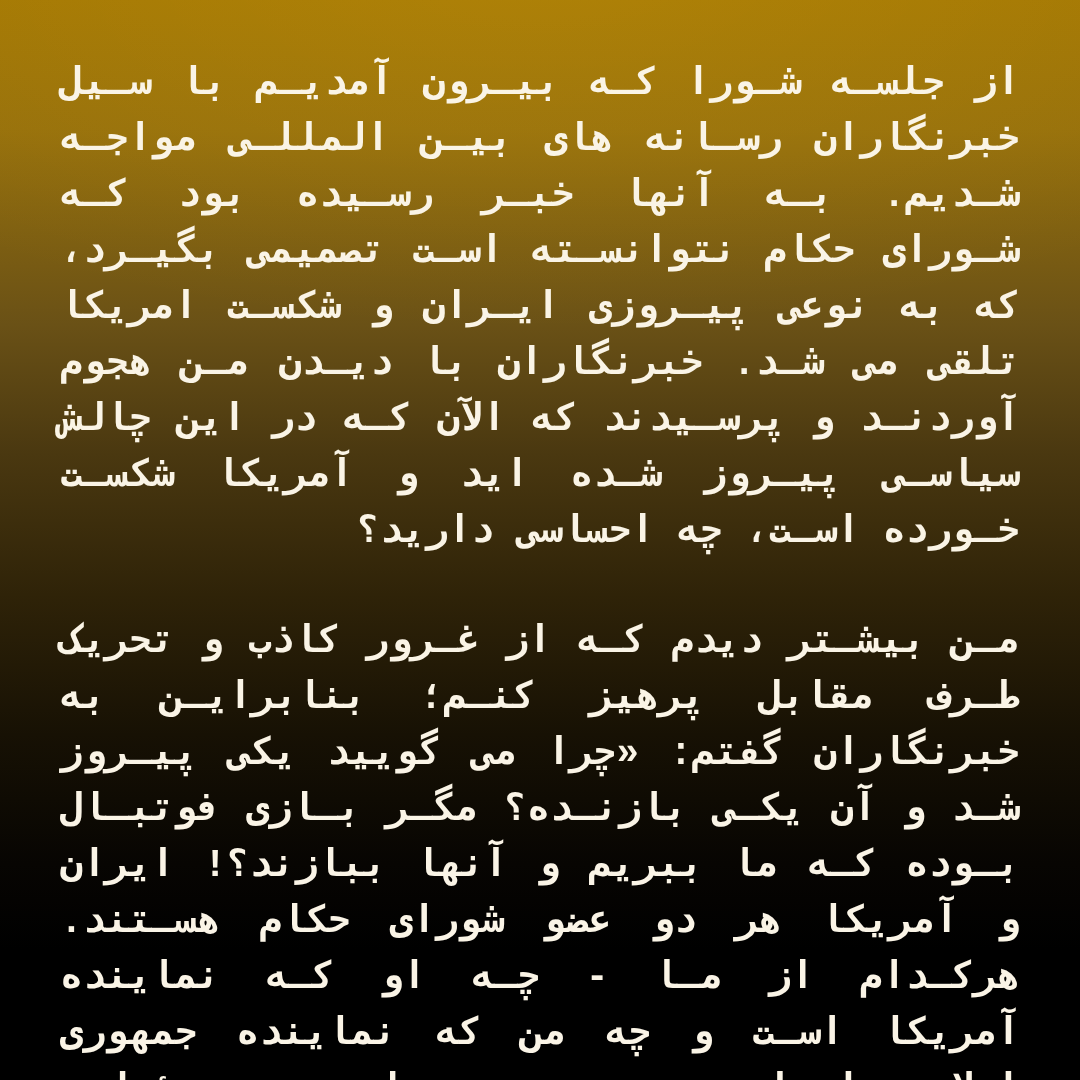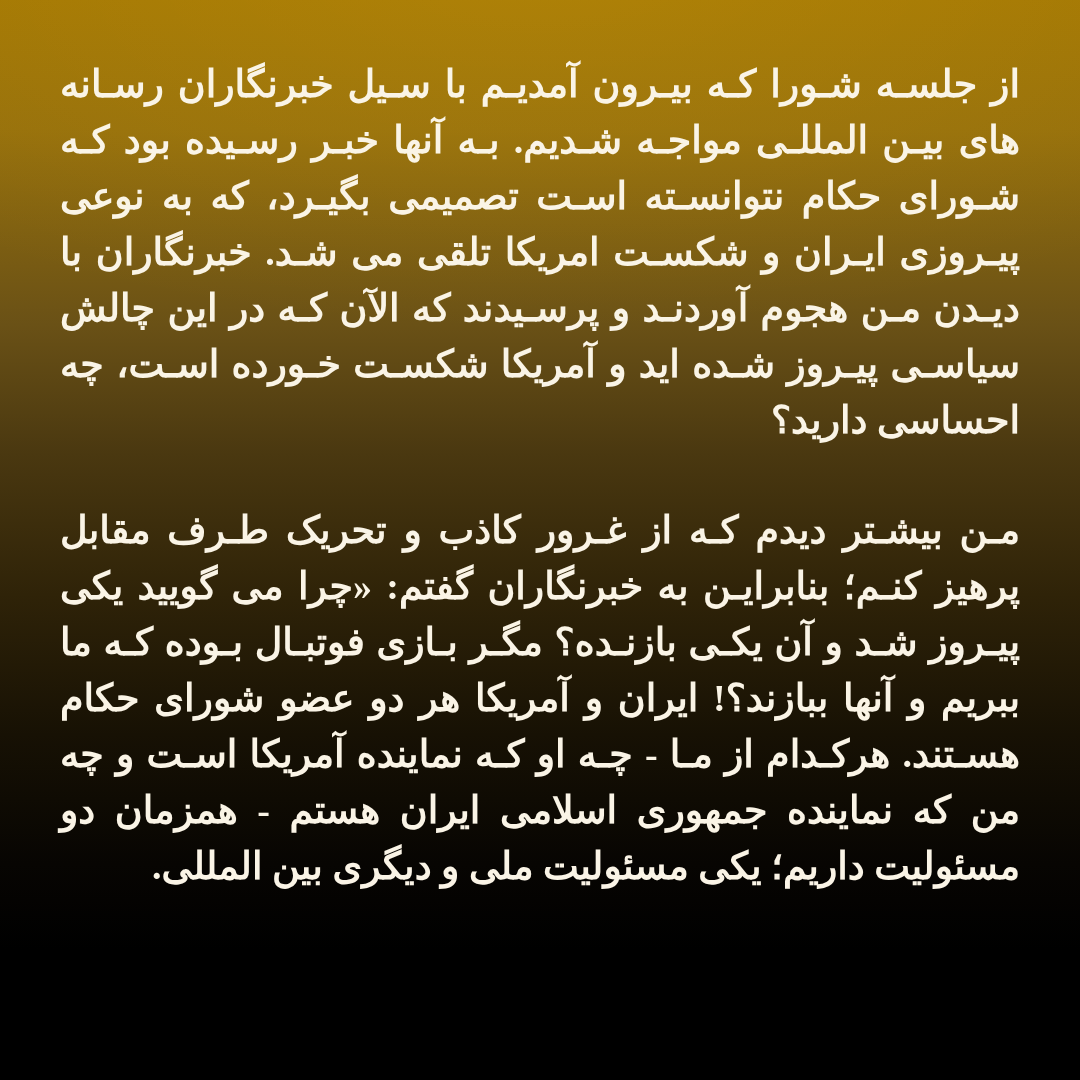--- a/index.html
+++ b/index.html
@@ -25,21 +25,21 @@
         #000000 88%,
         #000000 100%);
   }
   .text-block {
     position: absolute;
     top: 56px;
     right: 60px;
     left: 60px;
   }
   .para {
-    font-family: Liberation Serif, serif;
+    font-family: Liberation Mono, monospace;
     font-weight: bold;
     font-size: 38px;
     line-height: 56px;
     color: #faf4e6;
     text-align: justify;
     margin: 0 0 54px 0;
     letter-spacing: 0;
   }
   .caption {
     position: absolute;

